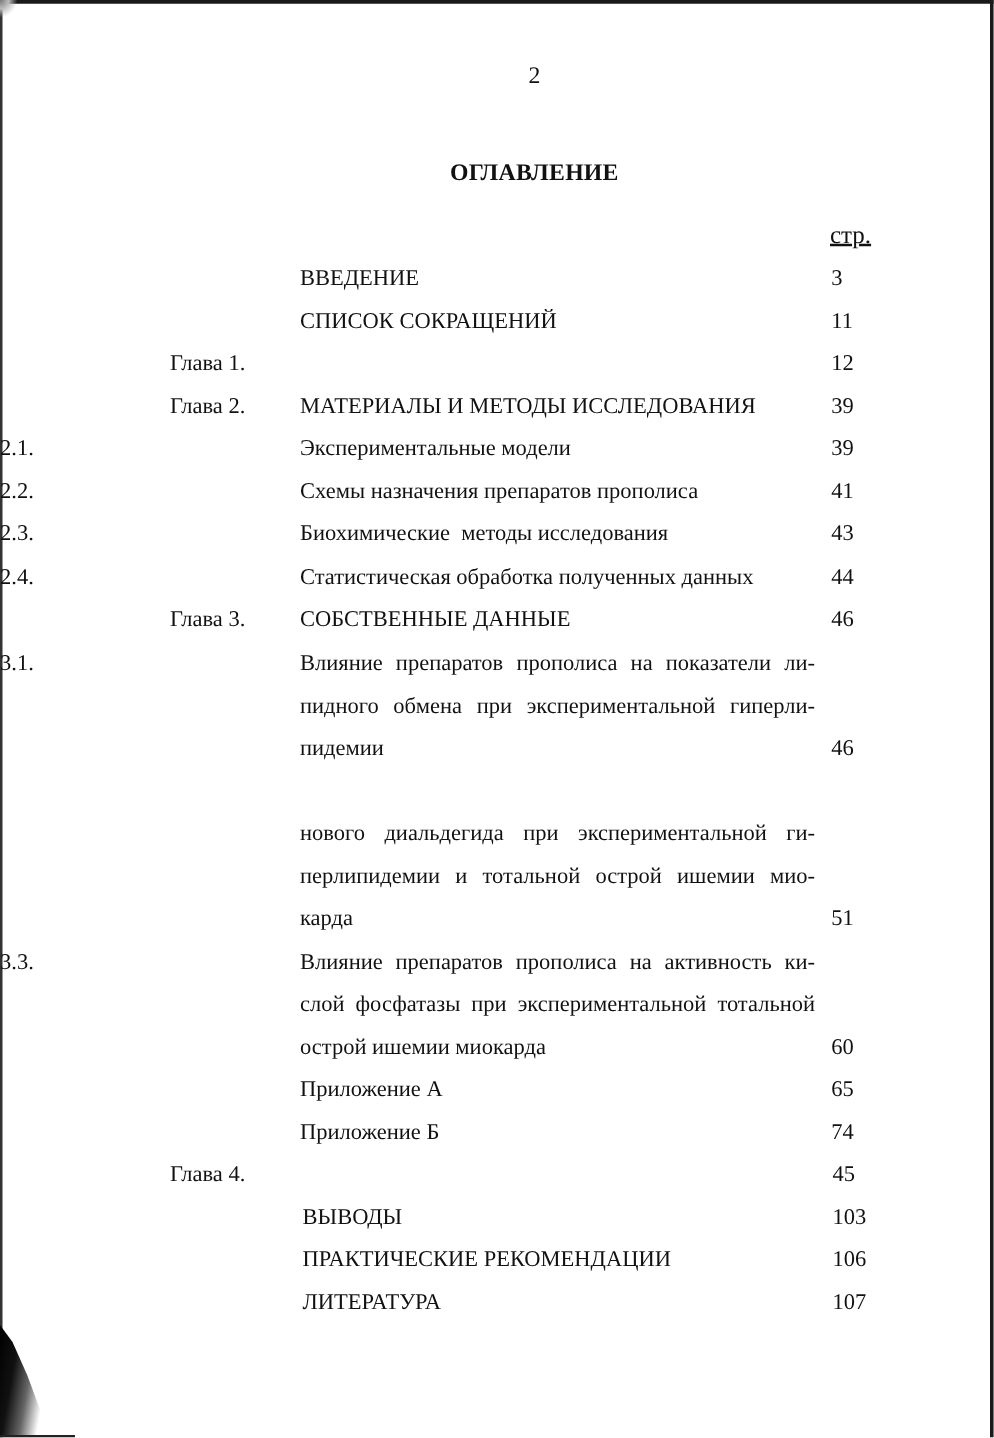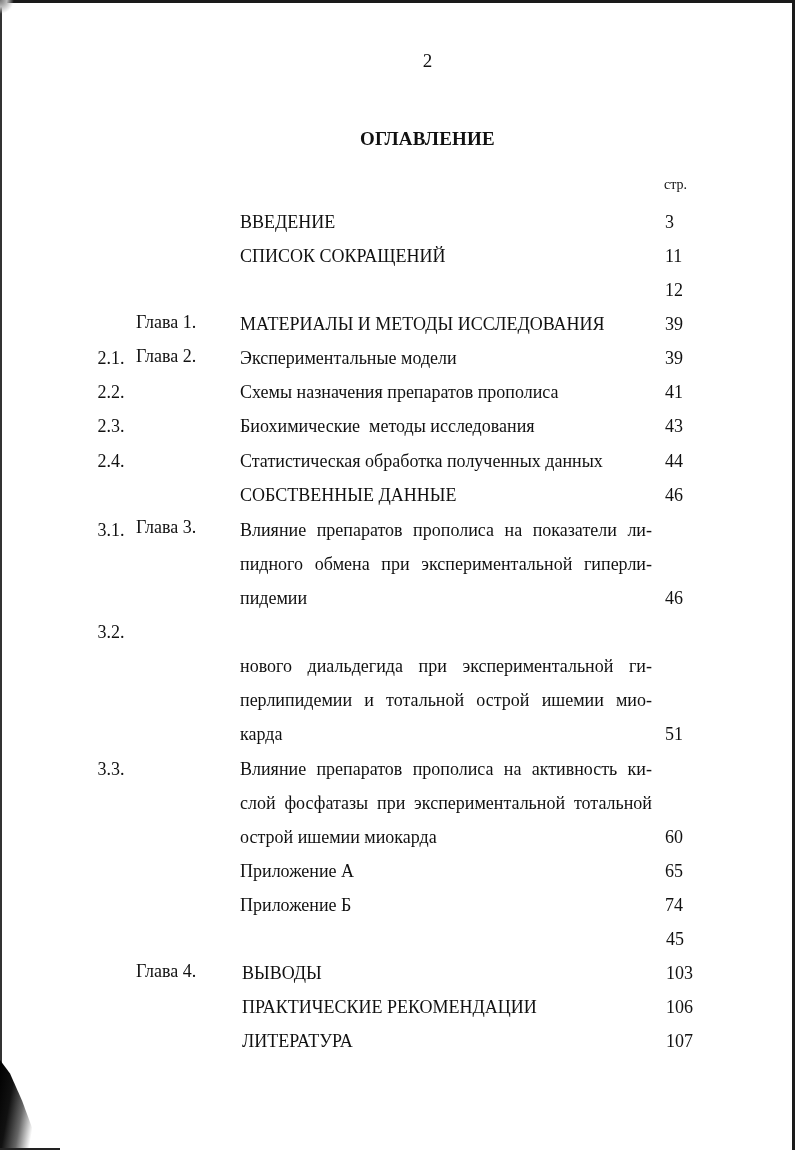--- a/index.html
+++ b/index.html
@@ -14,26 +14,26 @@
     .corner-speck { position: absolute; left: 0; top: 0; width: 14px; height: 14px;
       background: radial-gradient(circle at 0 0, #777 0, #bbb 35%, transparent 70%); }
     .scan-artifact { position: absolute; left: 0; bottom: 0; width: 40px; height: 90px;
       background: linear-gradient(100deg, #000 0%, #111 30%, rgba(0,0,0,0.6) 55%, rgba(0,0,0,0) 80%);
       clip-path: polygon(0 0, 25% 15%, 55% 45%, 80% 75%, 95% 100%, 0 100%); }
     .bottom-line { position: absolute; left: 0; bottom: 0; width: 60px; height: 2px; background: #222; }
 
     .page-number { position: absolute; top: 50px; left: 0; width: 855px; text-align: center; font-size: 19px; }
     .title { position: absolute; top: 128px; left: 0; width: 855px; text-align: center;
       font-size: 19px; font-weight: bold; letter-spacing: 0.2px; }
-    .pages-header { position: absolute; top: 177px; left: 664px; font-size: 14px; }
+    .pages-header { position: absolute; top: 177px; left: 664px; font-size: 20px; text-decoration: underline; }
 
     .toc { position: absolute; left: 0; top: 0; width: 795px; }
     .row { position: absolute; left: 0; width: 633px; height: 34px; font-size: 18px; line-height: 34px; text-decoration: underline; }
-    .chapter { position: absolute; left: 136px; margin-top: 32px; }
-    .num { position: absolute; width: 222px; left: 0; text-align: center; }
+    .chapter { position: absolute; left: 136px; }
+    .num { position: absolute; width: 222px; left: 0; text-align: left; }
     .text { position: absolute; left: 240px; white-space: nowrap; }
     .text.j { width: 412px; text-align: justify; text-align-last: justify; }
     .text.shift { left: 242px; }
     .pg { position: absolute; left: 665px; }
   </style>
 </head>
 <body>
 
 <div class="top-border"></div>
 <div class="left-border"></div>
@@ -105,21 +105,20 @@
   </div>
   <div class="row" style="top:547px">
     <span class="text j">пидного обмена при экспериментальной гиперли-</span>
   </div>
   <div class="row" style="top:581px">
     <span class="text">пидемии</span>
     <span class="pg">46</span>
   </div>
 
   <div class="row" style="top:615px">
-    <span class="num">3.2.</span>
   </div>
   <div class="row" style="top:649px">
     <span class="text j">нового диальдегида при экспериментальной ги-</span>
   </div>
   <div class="row" style="top:683px">
     <span class="text j">перлипидемии и тотальной острой ишемии мио-</span>
   </div>
   <div class="row" style="top:717px">
     <span class="text">карда</span>
     <span class="pg">51</span>

